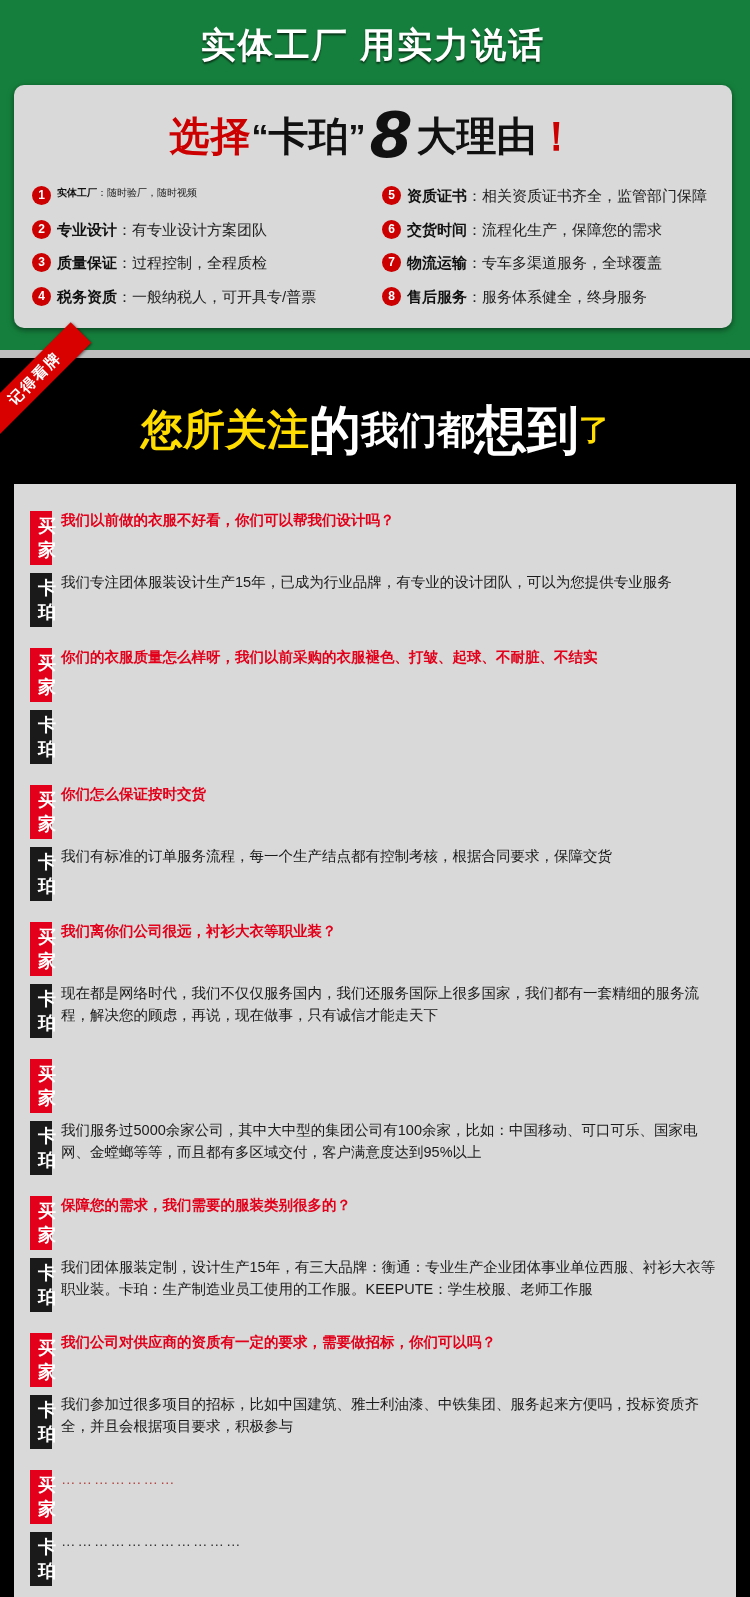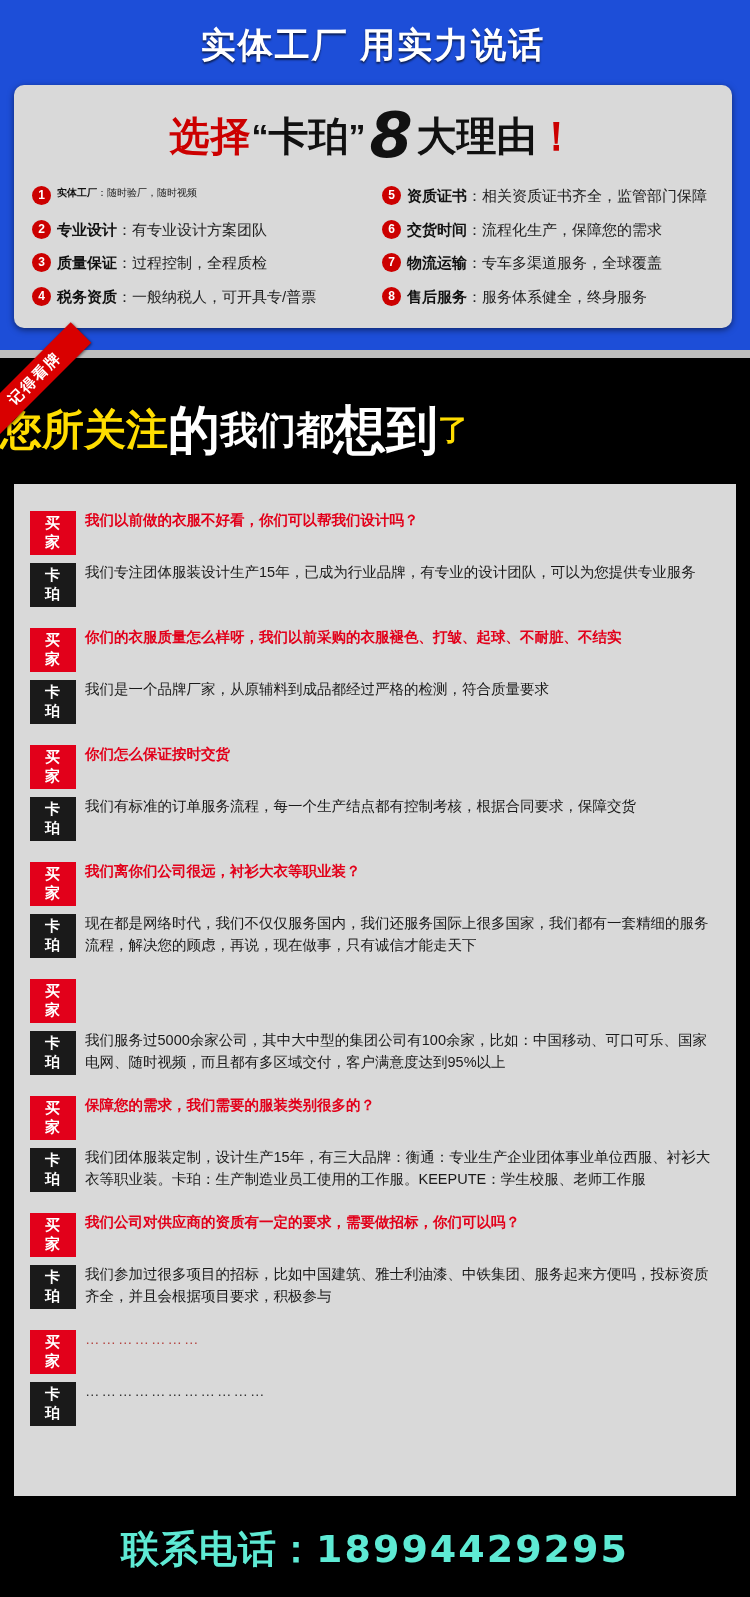--- a/index.html
+++ b/index.html
@@ -10,21 +10,21 @@
   }
   body {
     width: 750px;
     min-height: 1597px;
     position: relative;
     overflow: hidden;
   }
 
   
   .sec1 {
-    background: #1d4ed8;
+    background: #15803d;
     padding: 14px 4px 22px 0;
     position: relative;
   }
   .sec1-title {
     text-align: center;
     color: #ffffff;
     font-size: 35px;
     font-weight: bold;
     letter-spacing: 2px;
     padding: 8px 0 16px 0;
@@ -142,20 +142,21 @@
     color: #fff;
     font-size: 15px;
     font-weight: bold;
     text-align: center;
     padding: 5px 0;
     transform: rotate(-45deg);
     letter-spacing: 2px;
     box-shadow: 0 1px 3px rgba(0,0,0,.6);
   }
   .sec2-title {
+    text-align: center;
     white-space: nowrap;
     line-height: 1;
     padding: 24px 0 28px 0;
   }
   .t-yellow { color: #ffdd00; font-size: 42px; font-weight: bold; vertical-align: middle; }
   .t-white  { color: #ffffff; font-size: 52px; font-weight: bold; vertical-align: middle; }
   .t-white-s{ color: #ffffff; font-size: 38px; font-weight: bold; vertical-align: middle; }
   .t-yellow-s{color: #ffdd00; font-size: 30px; font-weight: bold; vertical-align: middle; }
 
   .qa-card {
@@ -164,23 +165,23 @@
     padding: 26px 16px 50px 16px;
   }
   .qa-block { margin-bottom: 20px; }
   .qa-line {
     display: flex;
     align-items: flex-start;
     margin-bottom: 7px;
   }
   .tag {
     flex: 0 0 auto;
-    width: 46px;
-    text-align: center;
-    font-size: 15px;
+    width: 22px;
+    text-align: center;
+    font-size: 18px;
     font-weight: bold;
     color: #fff;
     padding: 3px 8px;
     margin-right: 9px;
     margin-top: 1px;
     letter-spacing: 1px;
   }
   .tag-buyer { background: #e2001a; }
   .tag-brand { background: #1a1a1a; }
   .qa-text {
@@ -298,21 +299,20 @@
       </div>
     </div>
 
     <div class="qa-block">
       <div class="qa-line">
         <span class="tag tag-buyer">买家</span>
         <span class="qa-text qa-q">你们的衣服质量怎么样呀，我们以前采购的衣服褪色、打皱、起球、不耐脏、不结实</span>
       </div>
       <div class="qa-line">
         <span class="tag tag-brand">卡珀</span>
-        <span class="qa-text qa-a">我们是一个品牌厂家，从原辅料到成品都经过严格的检测，符合质量要求</span>
       </div>
     </div>
 
     <div class="qa-block">
       <div class="qa-line">
         <span class="tag tag-buyer">买家</span>
         <span class="qa-text qa-q">你们怎么保证按时交货</span>
       </div>
       <div class="qa-line">
         <span class="tag tag-brand">卡珀</span>
@@ -330,21 +330,21 @@
         <span class="qa-text qa-a">现在都是网络时代，我们不仅仅服务国内，我们还服务国际上很多国家，我们都有一套精细的服务流程，解决您的顾虑，再说，现在做事，只有诚信才能走天下</span>
       </div>
     </div>
 
     <div class="qa-block">
       <div class="qa-line">
         <span class="tag tag-buyer">买家</span>
       </div>
       <div class="qa-line">
         <span class="tag tag-brand">卡珀</span>
-        <span class="qa-text qa-a">我们服务过5000余家公司，其中大中型的集团公司有100余家，比如：中国移动、可口可乐、国家电网、随时视频，而且都有多区域交付，客户满意度达到95%以上</span>
+        <span class="qa-text qa-a">我们服务过5000余家公司，其中大中型的集团公司有100余家，比如：中国移动、可口可乐、国家电网、金螳螂等等，而且都有多区域交付，客户满意度达到95%以上</span>
       </div>
     </div>
 
     <div class="qa-block">
       <div class="qa-line">
         <span class="tag tag-buyer">买家</span>
         <span class="qa-text qa-q">保障您的需求，我们需要的服装类别很多的？</span>
       </div>
       <div class="qa-line">
         <span class="tag tag-brand">卡珀</span>

